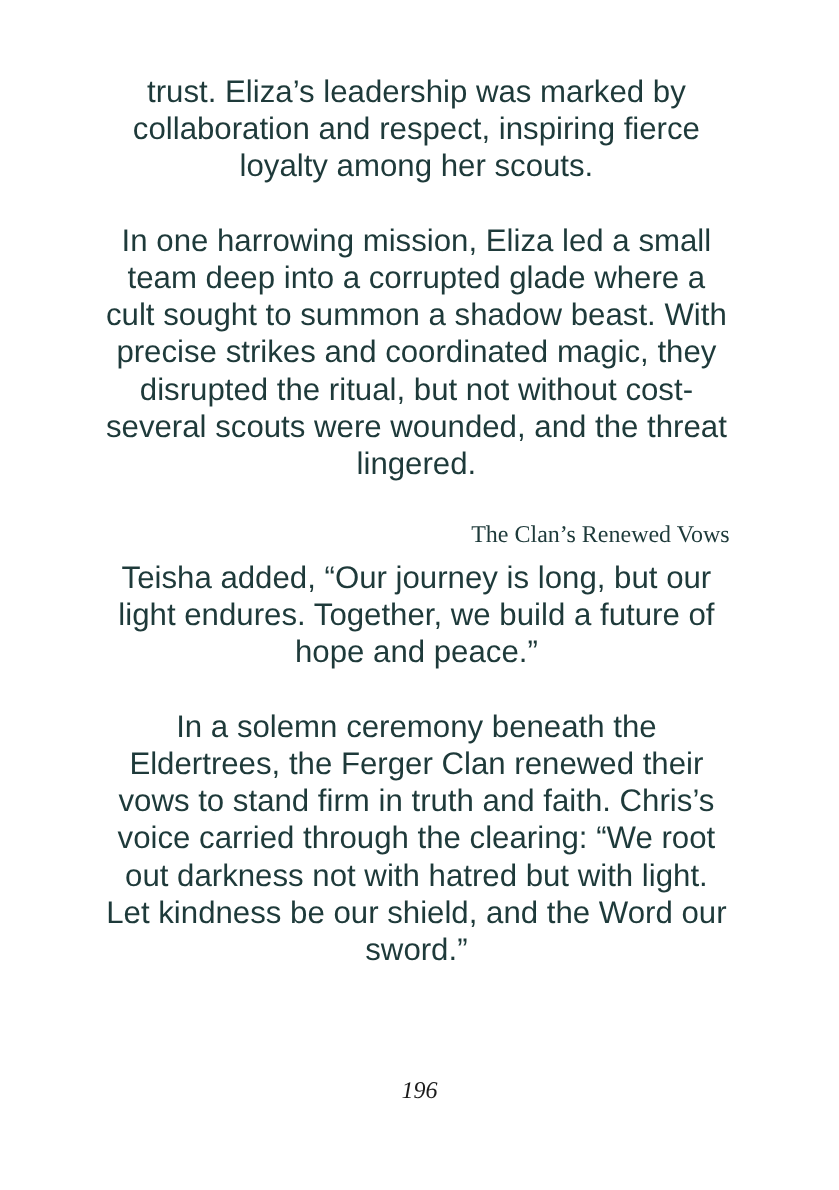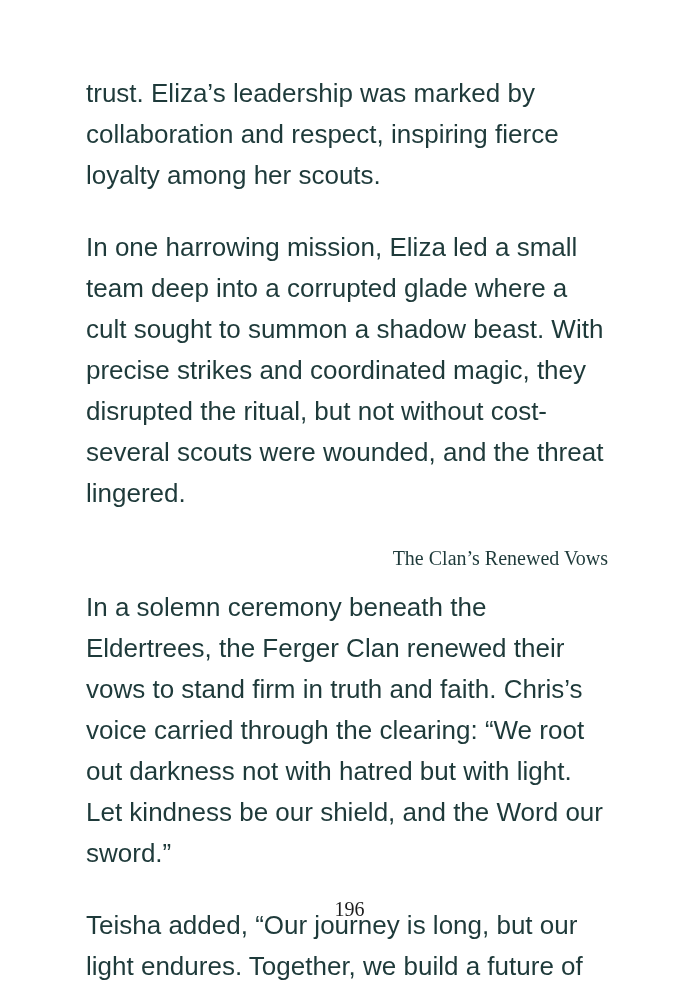--- a/index.html
+++ b/index.html
@@ -20,52 +20,53 @@
     width: 699px;
     height: 992px;
     padding: 57px 0 0 86px;
     font-family: "Liberation Sans", sans-serif;
     color: var(--body-text);
   }
   .text-block {
     width: 522px;
   }
   p.body-par {
-    margin: 16px 0 31px 0;
+    margin: 4px 0 31px 0;
     font-size: 26px;
-    line-height: 41px;
+    line-height: 31px;
     font-weight: 400;
-    text-align: left;
+    text-align: center;
   }
   h2.section-heading {
     margin: 23px 0 7px 0;
     font-family: "Liberation Serif", serif;
     font-size: 20px;
     line-height: 26px;
     font-weight: 400;
     color: var(--body-text);
     text-align: right;
   }
   .folio {
     position: absolute;
     left: 0;
     right: 0;
     top: 897px;
     text-align: center;
     font-family: "Liberation Serif", serif;
     font-size: 20px;
     line-height: 24px;
     color: var(--page-number-text);
+    font-style: italic;
   }
 </style>
 </head>
 <body>
 
 <div class="page">
   <div class="text-block">
     <p class="body-par">trust. Eliza’s leadership was marked by collaboration and respect, inspiring fierce loyalty among her scouts.</p>
     <p class="body-par">In one harrowing mission, Eliza led a small team deep into a corrupted glade where a cult sought to summon a shadow beast. With precise strikes and coordinated magic, they disrupted the ritual, but not without cost- several scouts were wounded, and the threat lingered.</p>
     <h2 class="section-heading">The Clan’s Renewed Vows</h2>
+    <p class="body-par">Teisha added, “Our journey is long, but our light endures. Together, we build a future of hope and peace.”</p>
     <p class="body-par">In a solemn ceremony beneath the Eldertrees, the Ferger Clan renewed their vows to stand firm in truth and faith. Chris’s voice carried through the clearing: “We root out darkness not with hatred but with light. Let kindness be our shield, and the Word our sword.”</p>
-    <p class="body-par">Teisha added, “Our journey is long, but our light endures. Together, we build a future of hope and peace.”</p>
   </div>
   <div class="folio">196</div>
 </div>
 
 </body></html>

